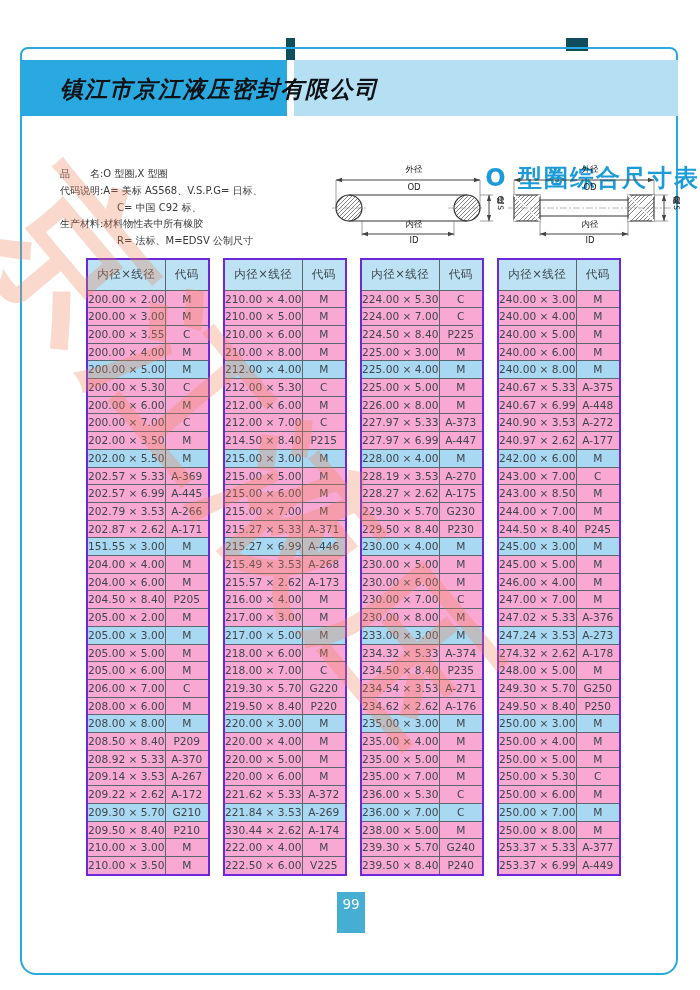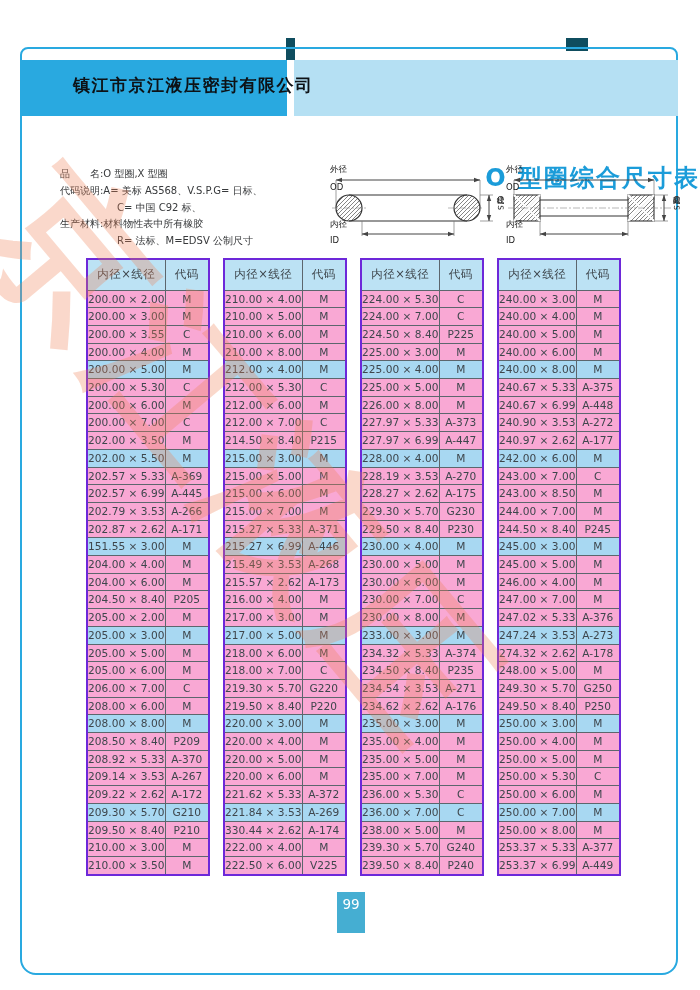--- a/index.html
+++ b/index.html
@@ -18,39 +18,39 @@
 
   .topmark{position:absolute;background:#0f4d5f;}
   .topmark.left{left:286px;top:38px;width:9px;height:22px;}
   .topmark.right{left:566px;top:38px;width:22px;height:13px;}
 
   .frame{position:absolute;left:20px;top:47px;width:658px;height:928px;
          border:2px solid var(--accent);border-radius:8px 8px 16px 16px;}
 
   .band-dark{position:absolute;left:22px;top:60px;width:265px;height:56px;background:var(--accent);}
   .band-light{position:absolute;left:294px;top:60px;width:384px;height:56px;background:var(--bandlight);}
-  .company{position:absolute;left:73px;top:74px;z-index:3;color:#0d1216;
-           font-family:"DejaVu Serif","Liberation Serif",serif;font-weight:bold;
-           font-size:17px;letter-spacing:1.5px;white-space:nowrap;}
+  .company{position:absolute;left:60px;top:74px;z-index:3;color:#0d1216;
+           font-family:"DejaVu Serif","Liberation Serif",serif;font-style:italic;font-weight:bold;
+           font-size:23px;letter-spacing:1.5px;white-space:nowrap;}
   .section{position:absolute;left:458px;top:69px;z-index:3;color:#1a9ed9;
            font-family:"DejaVu Serif","Liberation Serif",serif;font-style:italic;font-weight:bold;
            font-size:28px;letter-spacing:14px;white-space:nowrap;}
 
   .title{position:absolute;left:0;top:127px;width:100%;text-align:right;z-index:2;
          font-size:24px;font-weight:bold;color:var(--titleblue);letter-spacing:2px;margin-top:35px;}
 
   .notes{position:absolute;left:60px;top:166px;z-index:2;font-size:10px;color:#37393b;line-height:16.8px;}
   .note-line{white-space:nowrap;}
   .note-line.ind{padding-left:57px;}
 
   .diagrams{position:absolute;left:330px;top:170px;display:flex;gap:8px;z-index:2;}
   .diag{position:relative;width:168px;height:82px;}
   .diag svg{position:absolute;left:0;top:0;}
   .lb{position:absolute;font-size:8.5px;line-height:9px;color:#222;}
-  .lb.cen{left:0;width:100%;}
+  .lb.cen{left:0;width:100%;text-align:center;}
   .lb.top1{top:-5px;}
   .lb.top2{top:13px;}
   .lb.bot1{top:50px;}
   .lb.bot2{top:66px;}
   .lb.side{right:-7px;top:20px;writing-mode:vertical-rl;font-size:7.5px;letter-spacing:1px;}
 
   .tables{position:absolute;left:86px;top:258px;display:flex;gap:13px;z-index:1;}
   table.sz{border-collapse:collapse;table-layout:fixed;width:122px;border:2px solid #6d28d9;background:#f9a8d4;}
   table.sz th,table.sz td{border:1px solid #5c666d;text-align:center;color:#3e464c;
                           overflow:hidden;white-space:nowrap;padding:0;}

